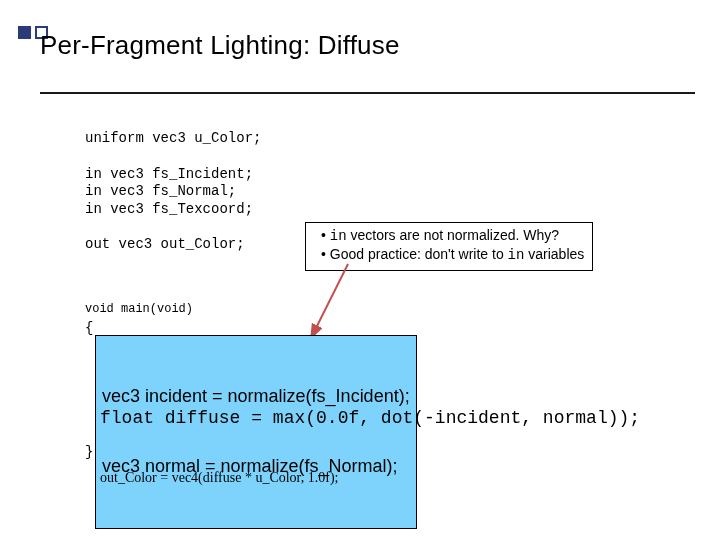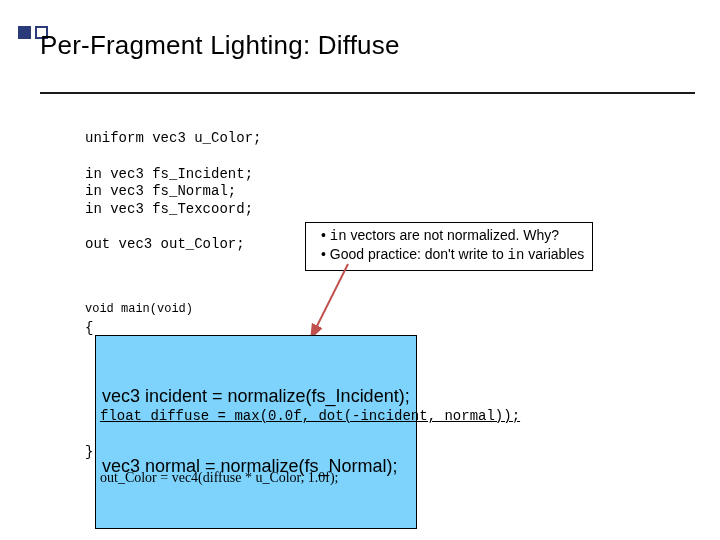--- a/index.html
+++ b/index.html
@@ -101,21 +101,21 @@
     background: #7dd3fc;
     padding: 2px 6px 3px 6px;
     font-family: Liberation Sans, sans-serif;
     font-size: 18px;
     line-height: 1.3;
     white-space: pre;
   }
   
   .fn-head   { position: absolute; top: 302px; left: 85px; font-family: "Courier New", Courier, monospace; font-size: 12px; white-space: pre; }
   .fn-open   { position: absolute; top: 320px; left: 85px; font-family: "Courier New", Courier, monospace; font-size: 14px; }
-  .fn-l1     { position: absolute; top: 408px; left: 100px; font-family: "Courier New", Courier, monospace; font-size: 14px; white-space: pre; text-decoration: underline; }
+  .fn-l1     { position: absolute; top: 408px; left: 100px; font-family: "Courier New", Courier, monospace; font-size: 18px; white-space: pre; }
   .fn-l2     { position: absolute; top: 426px; left: 100px; font-family: Liberation Serif, serif; font-size: 14px; white-space: pre; margin-top: 44px; }
   .fn-close  { position: absolute; top: 444px; left: 85px; font-family: "Courier New", Courier, monospace; font-size: 14px; }
 
   
   .arrow-wrap {
     position: absolute;
     top: 260px;
     left: 303px;
     width: 60px;
     height: 90px;

